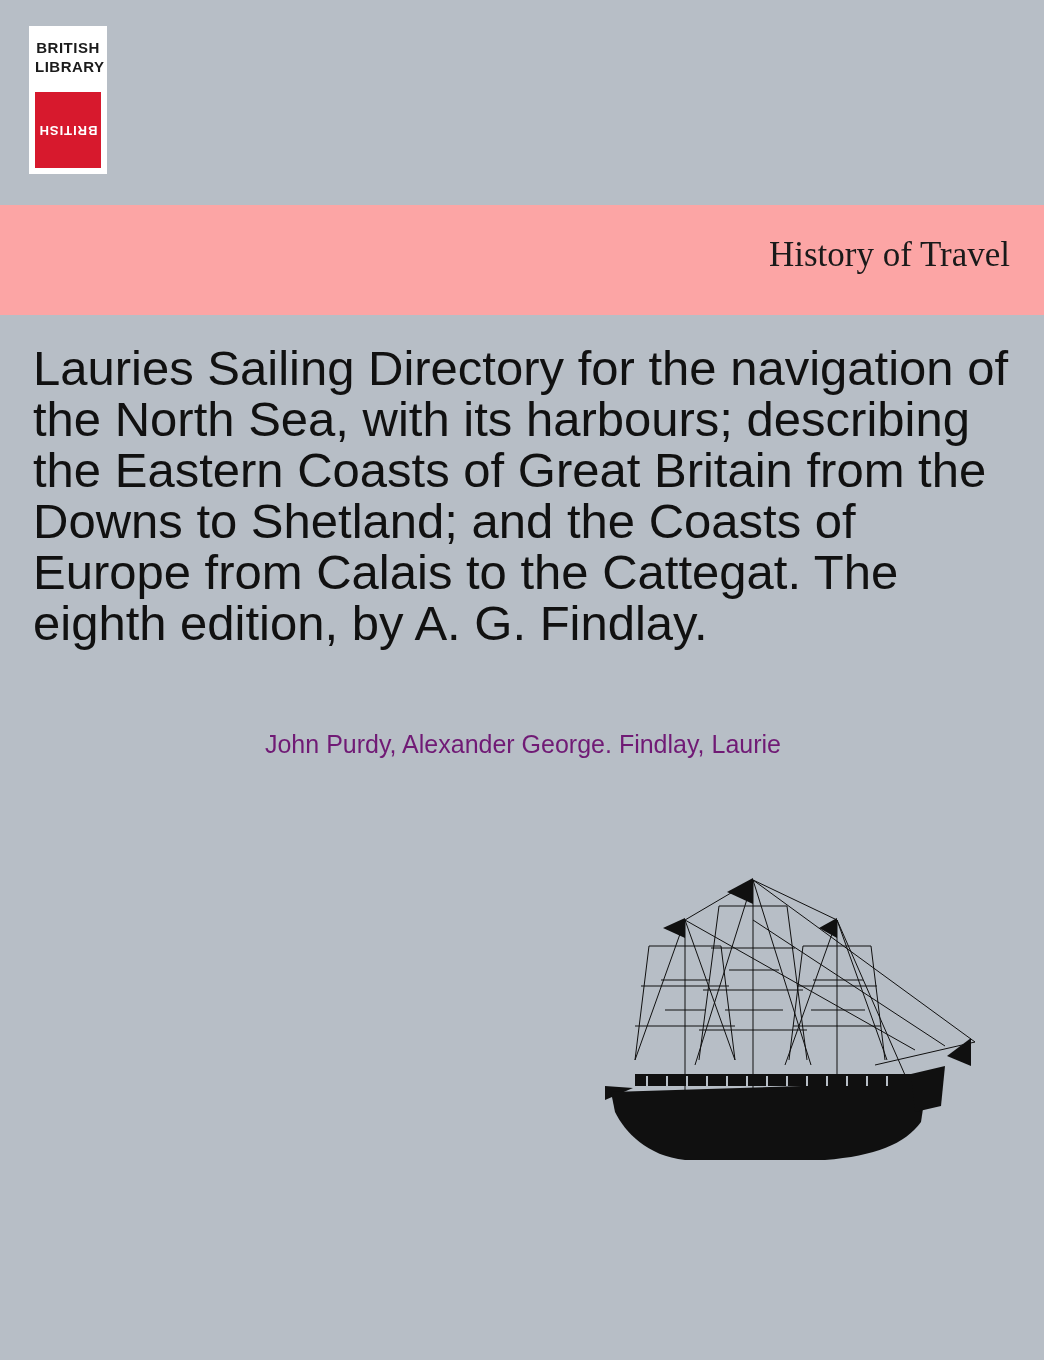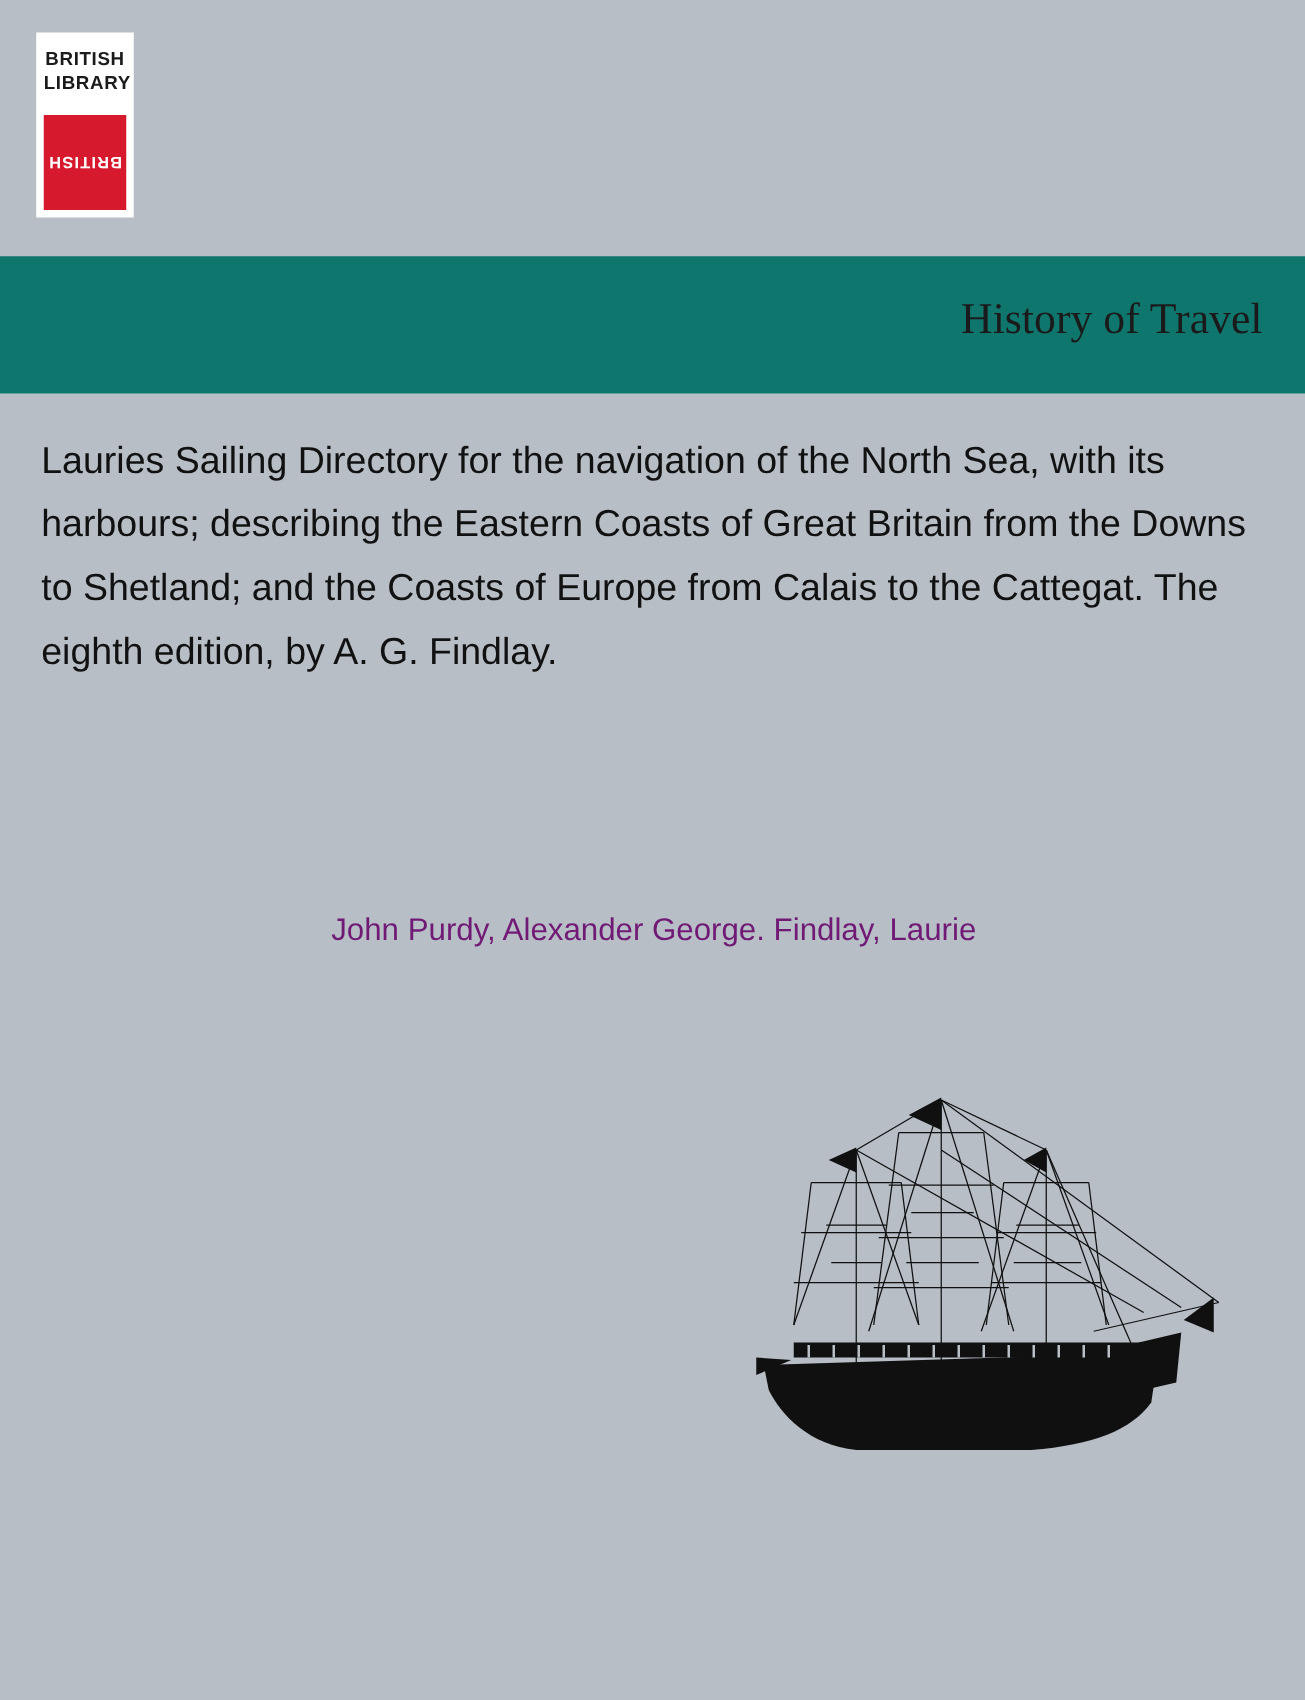--- a/index.html
+++ b/index.html
@@ -75,21 +75,21 @@
     letter-spacing: 1px;
     white-space: nowrap;
   }
   
   .series-band {
     position: absolute;
     left: 0;
     top: 205px;
     width: 1044px;
     height: 110px;
-    background: #0f766e;
+    background: #fca5a5;
   }
   .series-title {
     position: absolute;
     right: 34px;
     top: 30px;
     font-family: "Liberation Serif", serif;
     font-size: 35px;
     color: #1a1a1a;
     font-weight: normal;
   }
@@ -100,21 +100,21 @@
     top: 315px;
     width: 1044px;
     height: 1045px;
     background: #b7bec6;
   }
   .book-title {
     position: absolute;
     left: 33px;
     top: 28px;
     width: 980px;
-    font-size: 30px;
+    font-size: 49px;
     line-height: 51px;
     color: #111111;
     font-weight: normal;
   }
   .authors {
     position: absolute;
     left: 33px;
     top: 415px;
     width: 980px;
     text-align: center;

